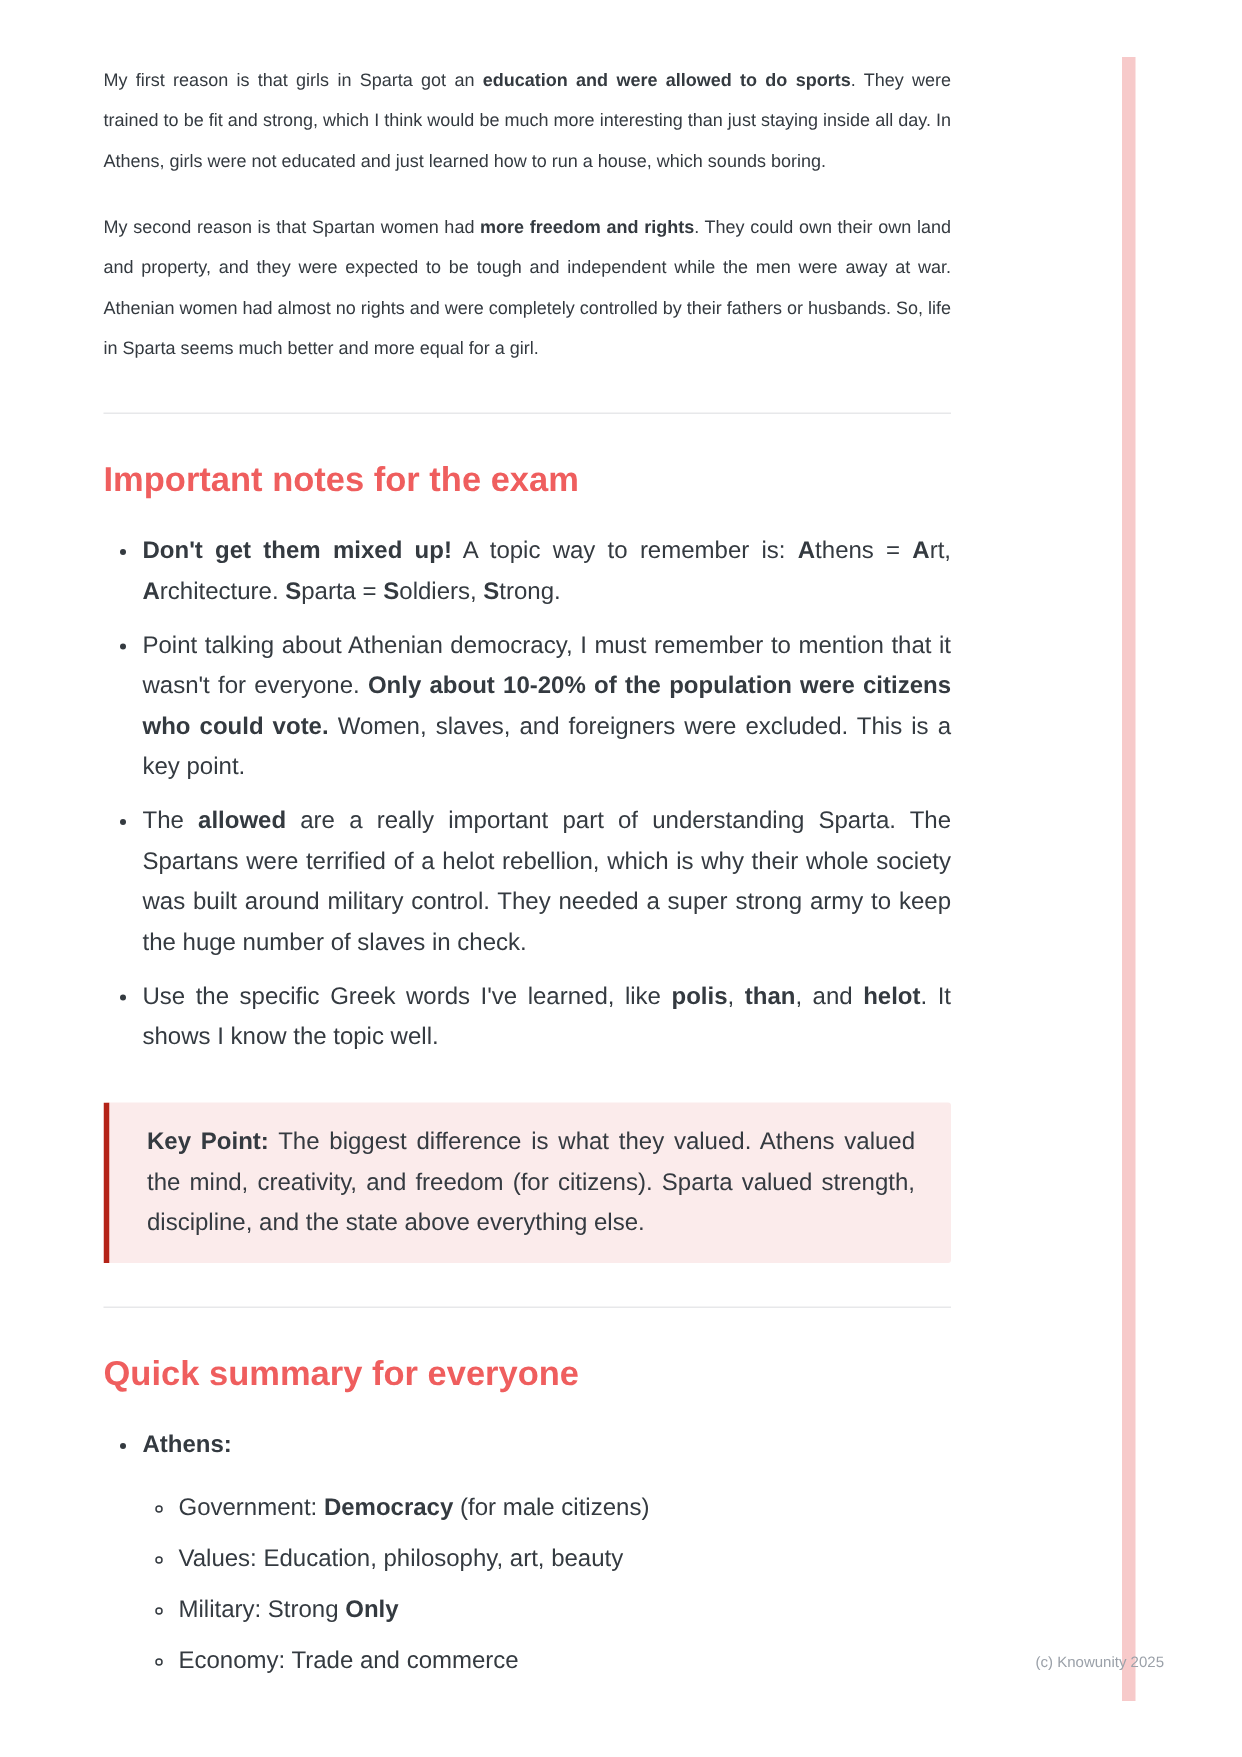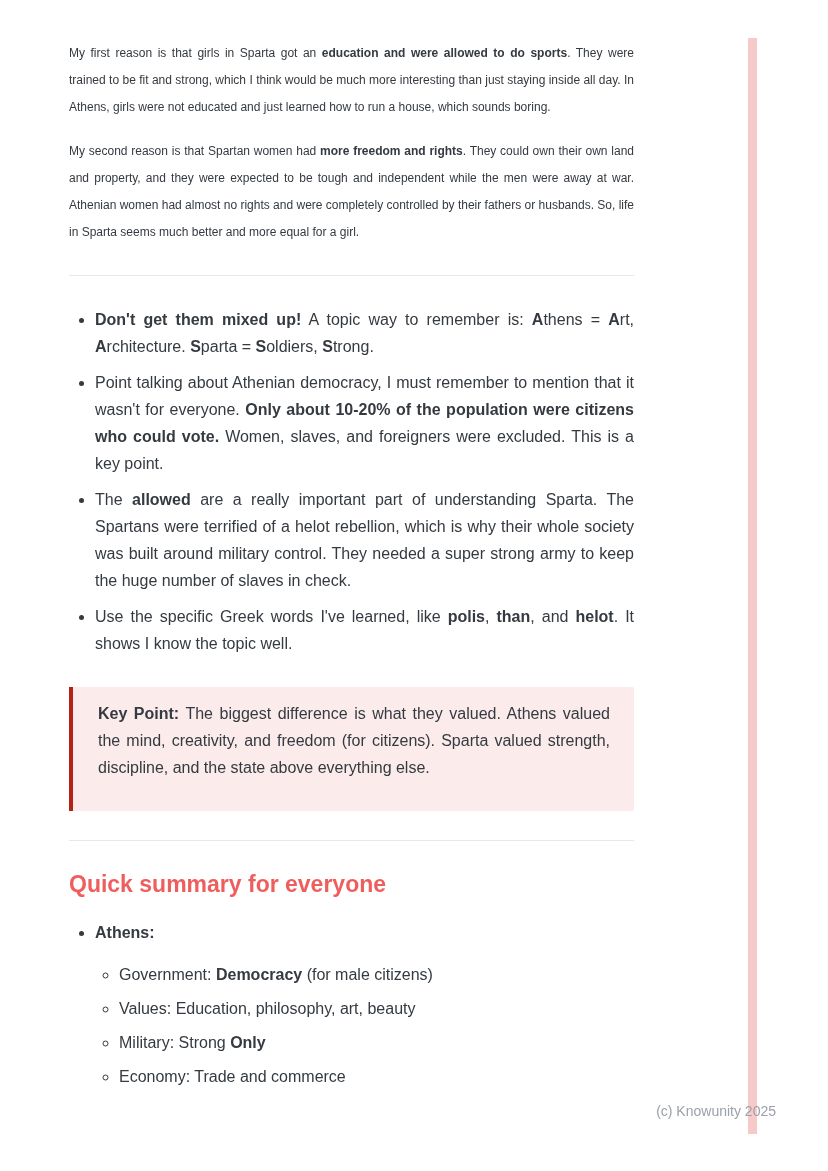--- a/index.html
+++ b/index.html
@@ -69,21 +69,21 @@
     line-height: 27px;
     text-align: left;
     margin-bottom: 7px;
   }
 
   .callout {
     margin-top: 30px;
     background: var(--callout-bg, #fbebeb);
     border-left: 4px solid var(--callout-border, #b42318);
     border-radius: 0 2px 2px 0;
-    padding: 13px 24px 30px 25px;
+    padding: 13px 24px 13px 25px;
   }
 
   .callout-text {
     font-size: 16px;
     line-height: 27px;
     text-align: justify;
   }
 
   .edge-stripe {
     position: absolute;
@@ -92,40 +92,41 @@
     width: 9px;
     height: 1096px;
     background: var(--stripe, #f7caca);
     z-index: 1;
   }
 
   .watermark {
     position: absolute;
     top: 1103px;
     right: 52px;
-    font-size: 14px;
+    font-size: 10px;
     color: var(--watermark-color, #9ba1a9);
     z-index: 3;
     white-space: nowrap;
   }
 
   strong { font-weight: 700; text-align: right; }
 </style>
 </head>
 <body>
 
 <div class="page">
 
   <main class="content">
 
     <p class="essay"><span>My first reason is that girls in Sparta got an </span><strong>education and were allowed to do sports</strong><span>. They were trained to be fit and strong, which I think would be much more interesting than just staying inside all day. In Athens, girls were not educated and just learned how to run a house, which sounds boring.</span></p>
     <p class="essay"><span>My second reason is that Spartan women had </span><strong>more freedom and rights</strong><span>. They could own their own land and property, and they were expected to be tough and independent while the men were away at war. Athenian women had almost no rights and were completely controlled by their fathers or husbands. So, life in Sparta seems much better and more equal for a girl.</span></p>
 
     <hr class="divider">
 
+    <h2 class="section-title">Important notes for the exam</h2>
 
     <ul class="bullet-list">
       <li class="bullet-item"><strong>Don't get them mixed up!</strong><span> A topic way to remember is: </span><strong>A</strong><span>thens = </span><strong>A</strong><span>rt, </span><strong>A</strong><span>rchitecture. </span><strong>S</strong><span>parta = </span><strong>S</strong><span>oldiers, </span><strong>S</strong><span>trong.</span></li>
       <li class="bullet-item"><span>Point talking about Athenian democracy, I must remember to mention that it wasn't for everyone. </span><strong>Only about 10-20% of the population were citizens who could vote.</strong><span> Women, slaves, and foreigners were excluded. This is a key point.</span></li>
       <li class="bullet-item"><span>The </span><strong>allowed</strong><span> are a really important part of understanding Sparta. The Spartans were terrified of a helot rebellion, which is why their whole society was built around military control. They needed a super strong army to keep the huge number of slaves in check.</span></li>
       <li class="bullet-item"><span>Use the specific Greek words I've learned, like </span><strong>polis</strong><span>, </span><strong>than</strong><span>, and </span><strong>helot</strong><span>. It shows I know the topic well.</span></li>
     </ul>
 
     <aside class="callout">
       <p class="callout-text"><strong>Key Point:</strong><span> The biggest difference is what they valued. Athens valued the mind, creativity, and freedom (for citizens). Sparta valued strength, discipline, and the state above everything else.</span></p>

